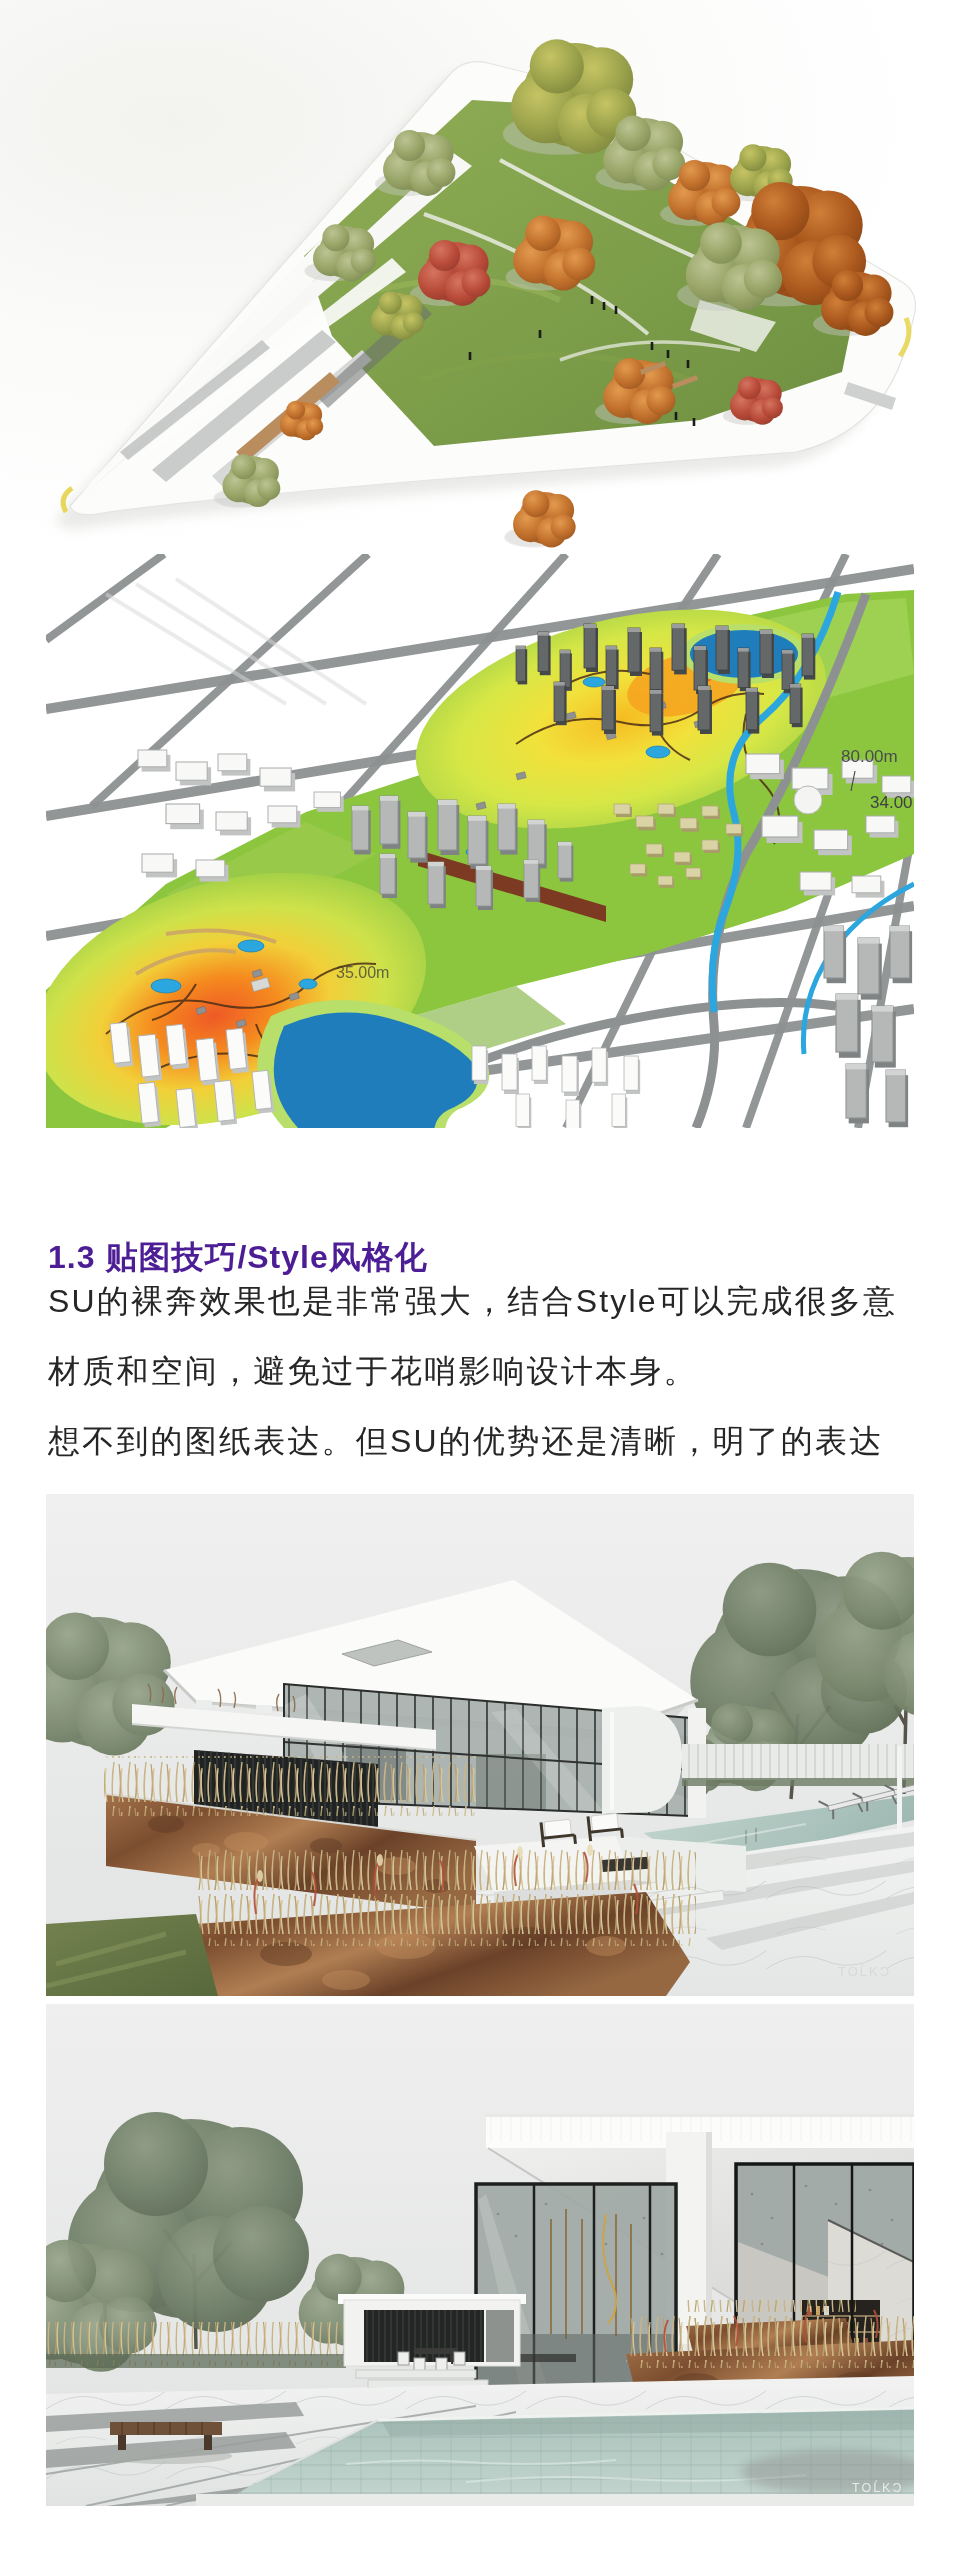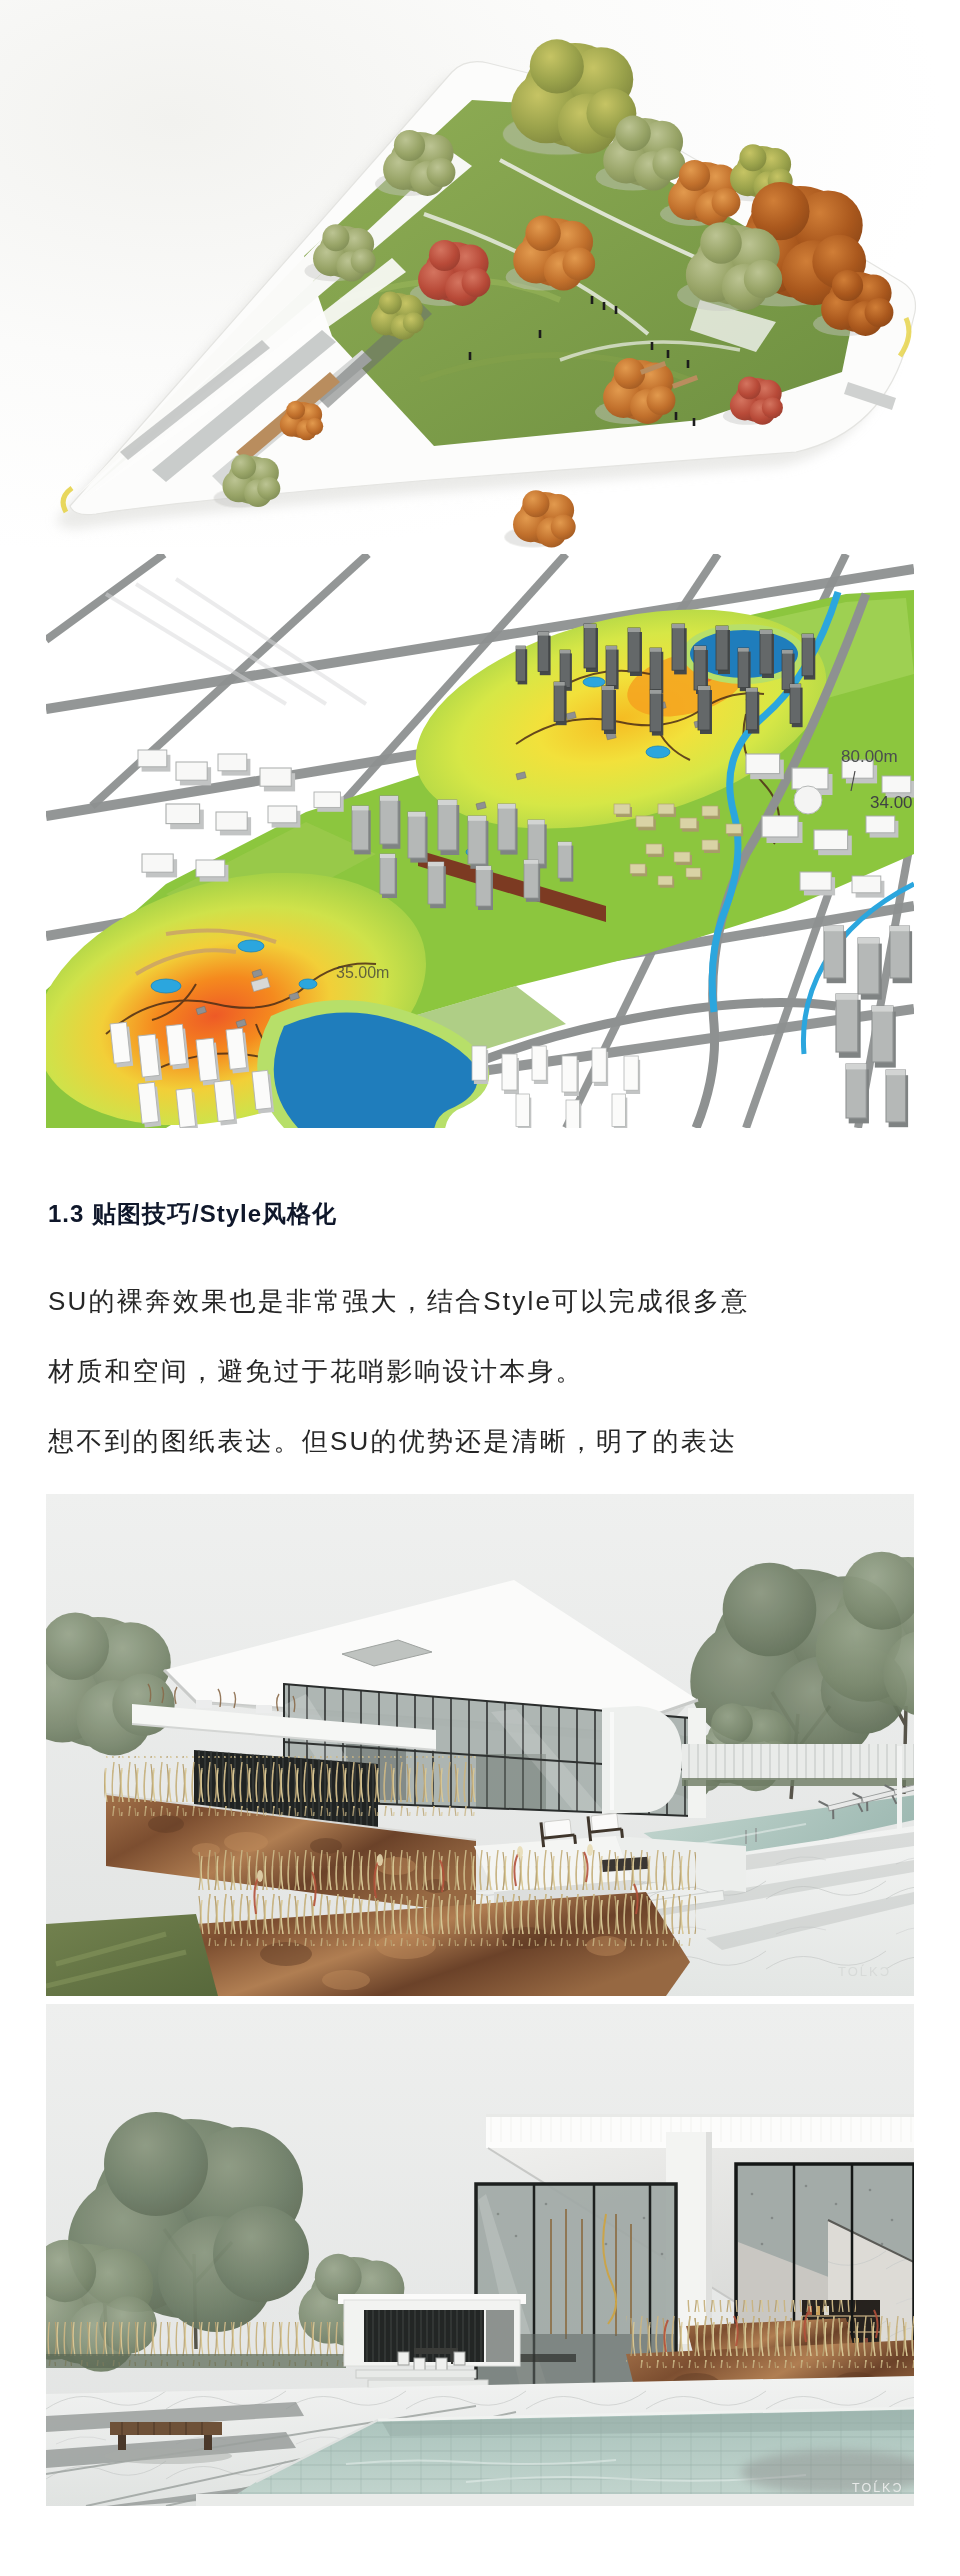--- a/index.html
+++ b/index.html
@@ -4,23 +4,23 @@
 <style>
   html,body{margin:0;padding:0;background:#fff;}
   .page{position:relative;width:960px;height:2576px;margin:0 auto;background:#ffffff;
         font-family:"Liberation Sans","DejaVu Sans",sans-serif;overflow:hidden;}
   .fig{position:absolute;overflow:hidden;background:#fff;}
   #fig-park{top:0;left:0;width:960px;height:548px;}
   #fig-city{top:554px;left:46px;width:868px;height:574px;}
   #fig-v3{top:1494px;left:46px;width:868px;height:502px;}
   #fig-v4{top:2004px;left:46px;width:868px;height:502px;}
   svg{display:block;}
-  .h1{position:absolute;top:1198px;left:48px;width:880px;font-size:24px;font-weight:700;
-      color:#0f172a;letter-spacing:1px;}
-  .para{position:absolute;top:1266px;left:48px;width:890px;font-size:26px;color:#262626;
+  .h1{position:absolute;top:1236px;left:48px;width:880px;font-size:32px;font-weight:700;
+      color:#4c1d95;letter-spacing:1px;}
+  .para{position:absolute;top:1266px;left:48px;width:890px;font-size:32px;color:#262626;
         letter-spacing:2.2px;}
   .para .ln{height:70px;line-height:70px;white-space:nowrap;overflow:hidden;}
 </style>
 </head>
 <body>
 
 <div class="page">
 
   <div class="fig" id="fig-park">
   <svg width="960" height="548" viewBox="0 0 960 548">

